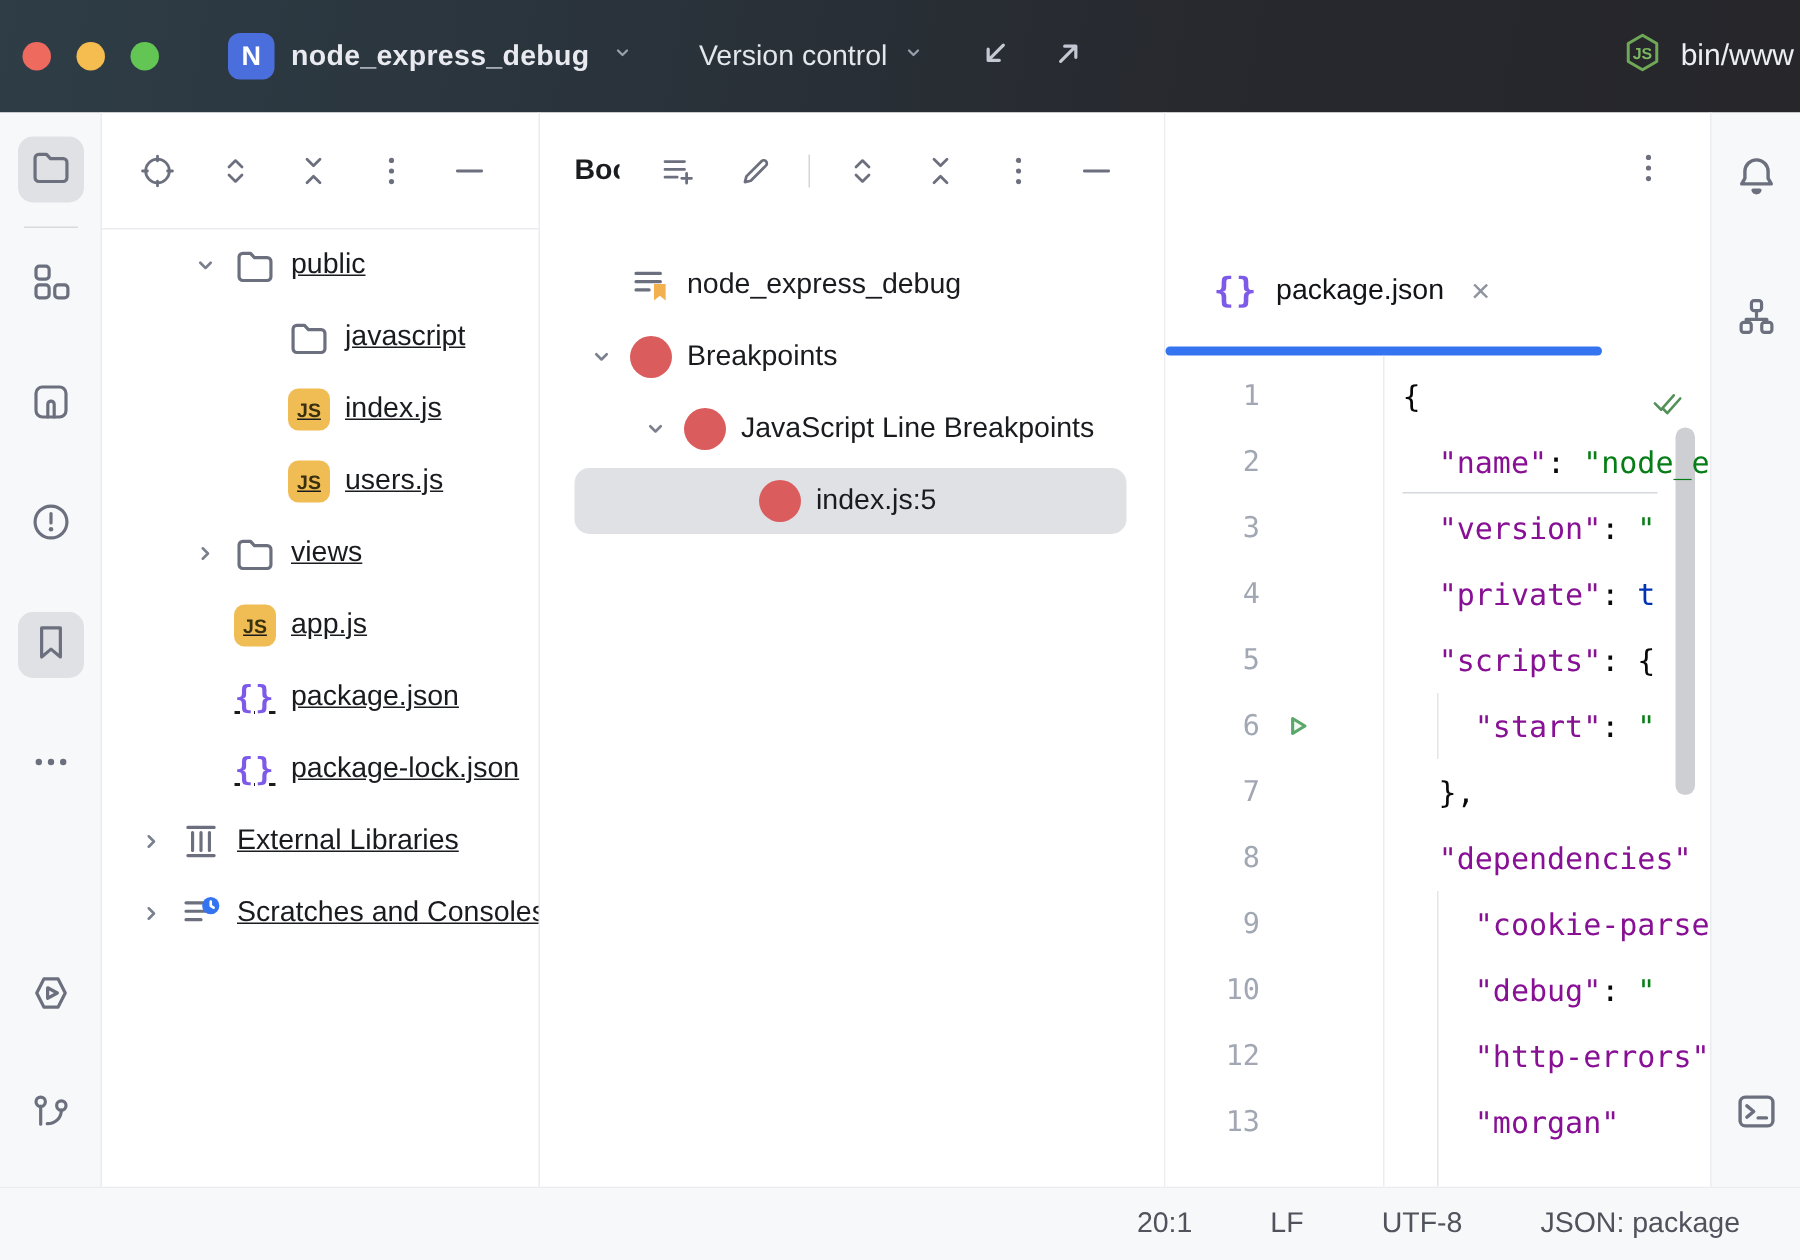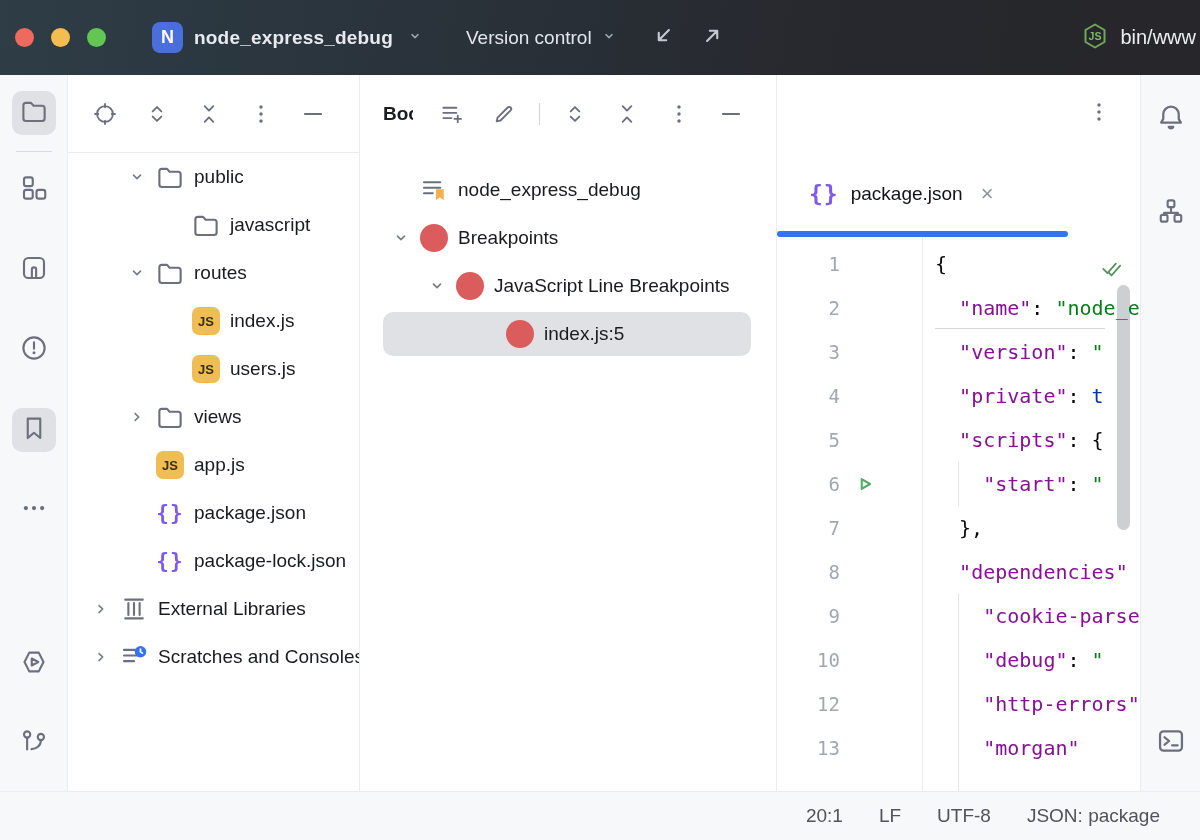--- a/index.html
+++ b/index.html
@@ -33,21 +33,21 @@
   .rail-div { width:36px; height:1px; background:#d8dadf; margin:16px 0; }
   .mt36{margin-top:36px;}
   .rail-bottom { margin-top:auto; display:flex; flex-direction:column; align-items:center; gap:36px; }
 
   .panel-toolbar { height:78px; display:flex; align-items:center; gap:26px; padding-left:24px; }
   .tool-btn { width:26px; height:26px; display:flex; align-items:center; justify-content:center; }
   .tool-sep { width:1px; height:22px; background:#d3d5db; margin:0 -4px; }
 
   .project-panel { width:292px; background:#fff; border-right:1px solid #ebecf0; overflow:hidden; }
   .project-panel .panel-toolbar { border-bottom:1px solid #ebecf0; height:78px; }
-  .tree { padding-top:0; }
+  .tree { padding-top:0;text-decoration:underline; }
   .tree-row { height:48px; display:flex; align-items:center; white-space:nowrap; position:relative; }
   .chev-slot { width:34px; min-width:34px; display:flex; align-items:center; justify-content:center; }
   .icon-slot { width:32px; min-width:32px; display:flex; align-items:center; justify-content:center; margin-right:8px; }
   .tree-label { font-size:19px; color:#1a1b1f; }
   .js-badge { width:28px; height:28px; border-radius:7px; background:#f0bc54; color:#39300f;
     font-size:13px; font-weight:bold; display:flex; align-items:center; justify-content:center; }
   .braces { font-family:"DejaVu Sans Mono", monospace; font-size:21px; font-weight:bold; color:#7d5ae8; letter-spacing:1px; }
   .bp-dot { width:28px; height:28px; border-radius:50%; background:#db5c5c; }
 
   .bookmarks-panel { width:417px; background:#fff; border-right:1px solid #ebecf0; overflow:hidden; }
@@ -82,21 +82,21 @@
     background:#c8cacd; border-radius:7px; opacity:.9; }
   .inspect-check { position:absolute; top:16px; right:14px; }
 
   .right-rail { width:60px; background:#f7f8fa; border-left:1px solid #ebecf0;
     display:flex; flex-direction:column; align-items:center; padding:22px 0 26px; }
   .right-rail .rb2 { margin-top:50px; }
   .right-rail .rb-last { margin-top:auto; }
 
   
   .statusbar { height:49px; background:#f7f8fa; border-top:1px solid #ebecf0;
-    display:flex; align-items:center; justify-content:flex-end; gap:36px; padding-right:40px; }
+    display:flex; align-items:center; justify-content:flex-end; gap:52px; padding-right:40px; }
   .status-item { font-size:19px; color:#50535c; }
 
   svg.ic { stroke:#6c707e; fill:none; stroke-width:1.7; stroke-linecap:round; stroke-linejoin:round; }
   svg.ic-lt { stroke:#c3c8d2; fill:none; stroke-width:1.9; stroke-linecap:round; stroke-linejoin:round; }
   svg.ic-chev { stroke:#7a808c; fill:none; stroke-width:1.9; stroke-linecap:round; stroke-linejoin:round; }
   svg.ic-tbchev { stroke:#99a0ad; fill:none; stroke-width:2; stroke-linecap:round; stroke-linejoin:round; }
 </style>
 </head>
 <body>
 
@@ -246,33 +246,20 @@
           <span class="tree-label">public</span>
         </div>
         <div class="tree-row" style="padding-left: 88px;">
           <span class="chev-slot"></span>
           <span class="icon-slot">
             <svg class="ic" width="30" height="30" viewBox="0 0 24 24">
               <path d="M3.5 18V7.5a2 2 0 0 1 2-2h4.1l2.1 2.3h6.8a2 2 0 0 1 2 2V18a2 2 0 0 1-2 2H5.5a2 2 0 0 1-2-2z"></path>
             </svg>
           </span>
           <span class="tree-label">javascript</span>
-        </div>
-        <div class="tree-row" style="padding-left: 52px;">
-          <span class="chev-slot">
-            <svg class="ic-chev" width="22" height="22" viewBox="0 0 24 24">
-              <path d="M8.2 10l3.8 3.8 3.8-3.8"></path>
-            </svg>
-          </span>
-          <span class="icon-slot">
-            <svg class="ic" width="30" height="30" viewBox="0 0 24 24">
-              <path d="M3.5 18V7.5a2 2 0 0 1 2-2h4.1l2.1 2.3h6.8a2 2 0 0 1 2 2V18a2 2 0 0 1-2 2H5.5a2 2 0 0 1-2-2z"></path>
-            </svg>
-          </span>
-          <span class="tree-label">routes</span>
         </div>
         <div class="tree-row" style="padding-left: 88px;">
           <span class="chev-slot"></span>
           <span class="icon-slot">
             <span class="js-badge">JS</span>
           </span>
           <span class="tree-label">index.js</span>
         </div>
         <div class="tree-row" style="padding-left: 88px;">
           <span class="chev-slot"></span>

